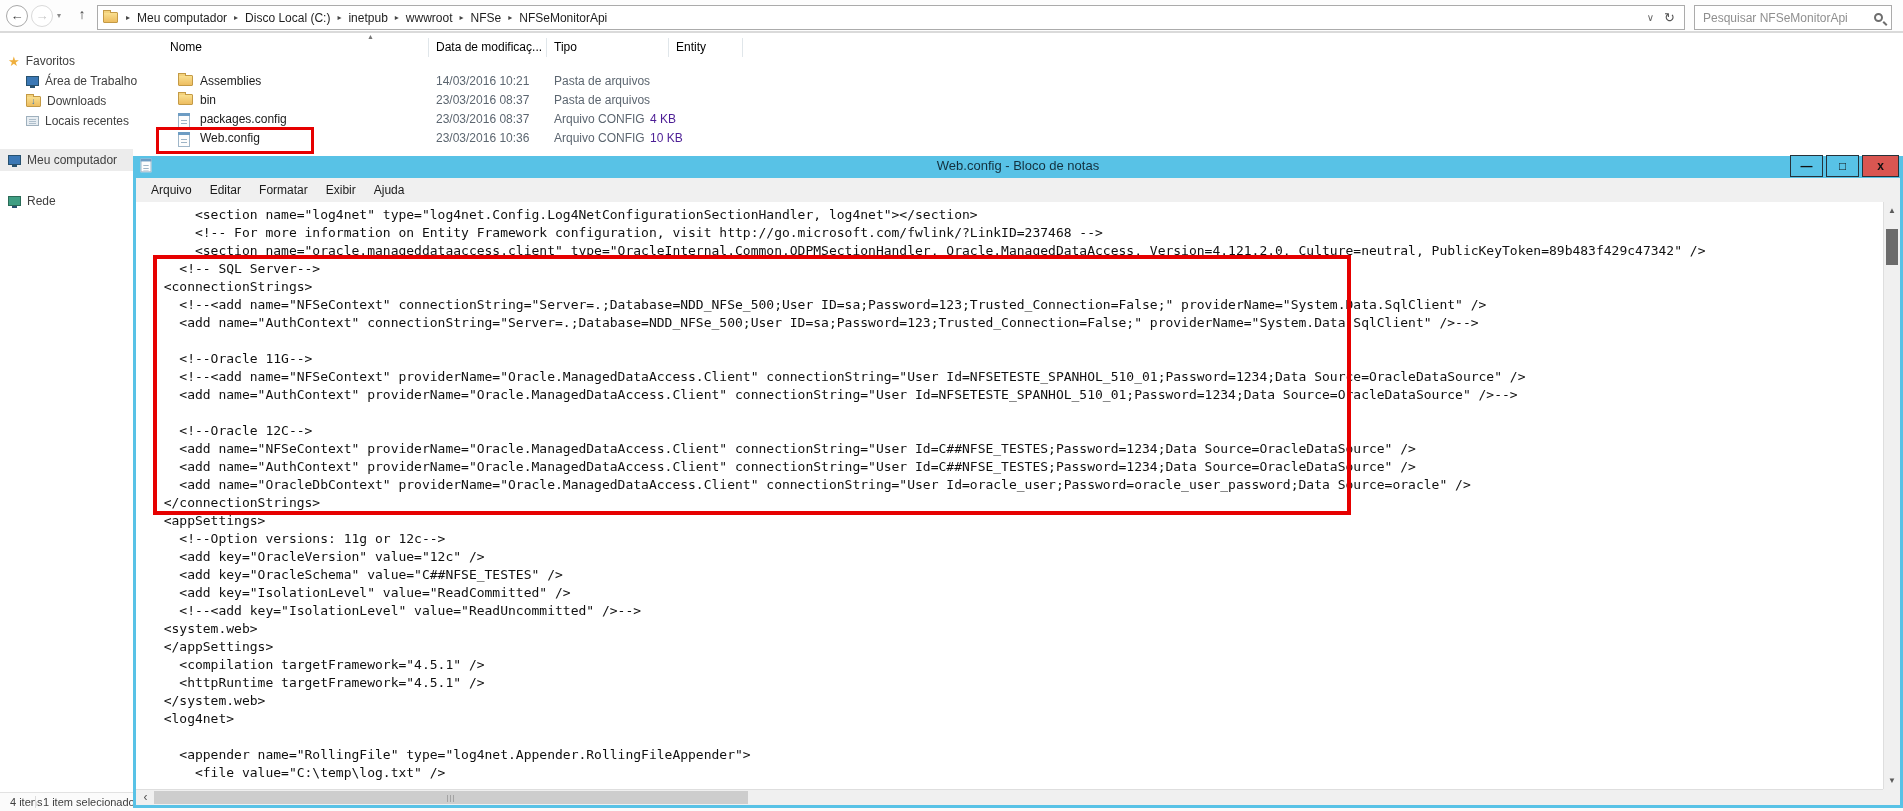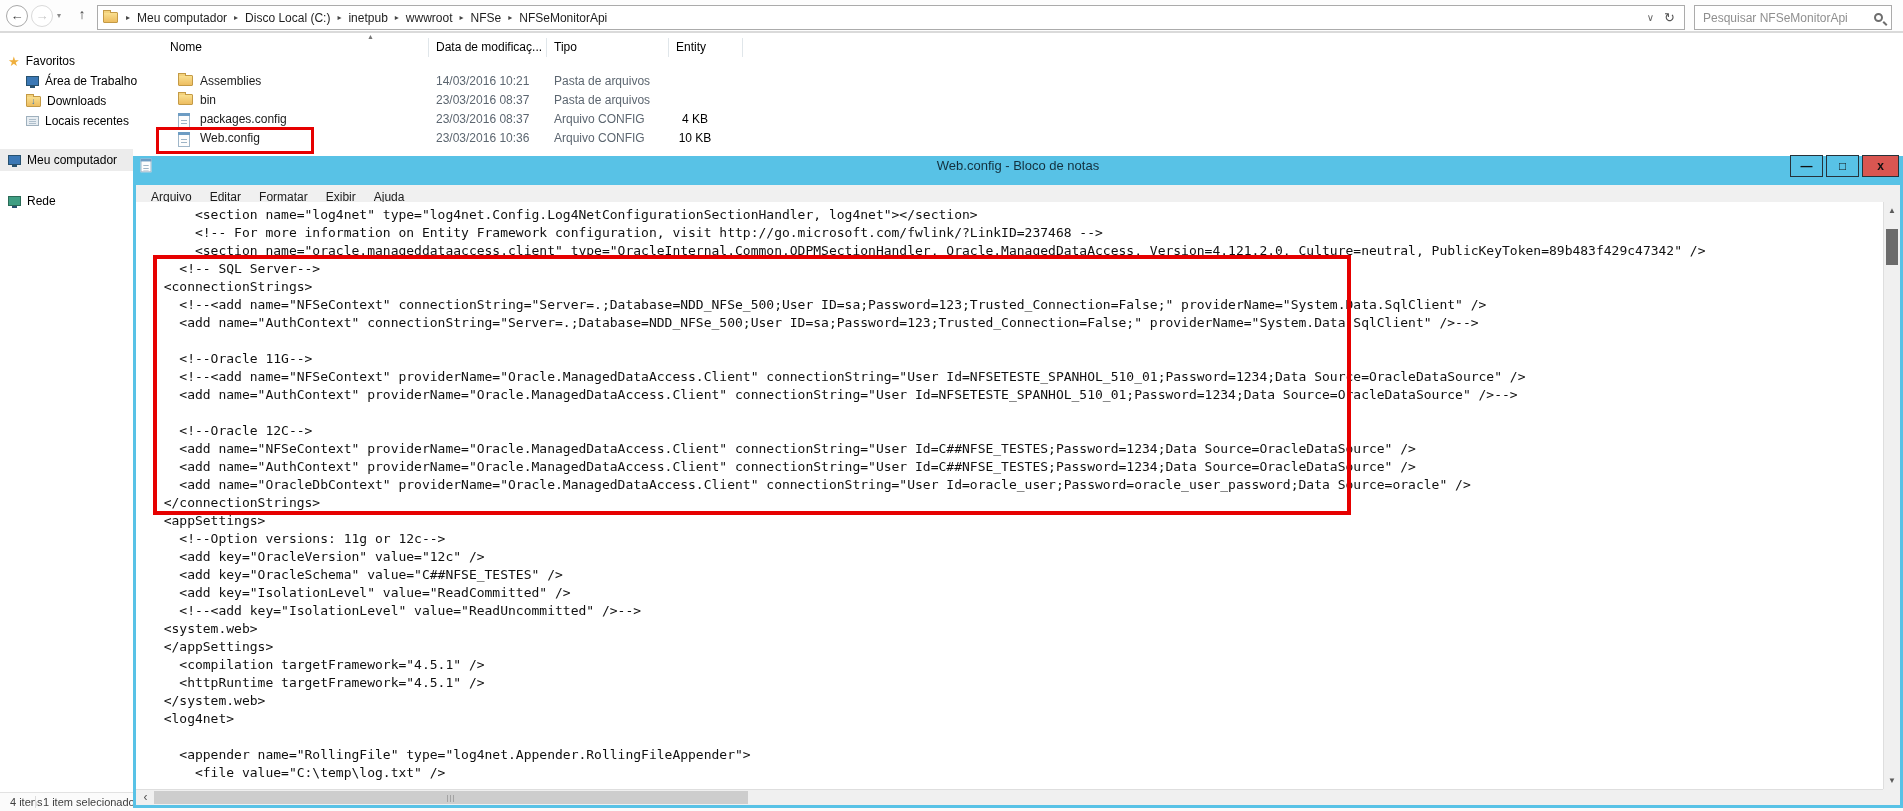--- a/index.html
+++ b/index.html
@@ -21,21 +21,21 @@
   .crumb-sep { font-size:8px; color:#444; padding:0 2px; }
   .addr-right { margin-left:auto; display:flex; align-items:center; }
   .addr-dd { font-size:10px; color:#666; padding:0 10px; }
   .addr-refresh { font-size:13px; color:#555; padding-right:9px; }
 
   .searchbox { position:absolute; left:1694px; top:5px; width:198px; height:25px; border:1px solid #ababab; background:#fff; display:flex; align-items:center; padding:0 8px; font-size:12px; color:#8f8f8f; }
   .mag { margin-left:auto; width:9px; height:9px; border:2px solid #6e6e6e; border-radius:50%; position:relative; }
   .mag::after { content:""; position:absolute; width:2px; height:5px; background:#6e6e6e; transform:rotate(-45deg); left:8px; top:6px; }
 
   
-  .sidebar { position:absolute; left:0; top:35px; width:133px; bottom:19px; background:#fff; font-size:12px; color:#000000; }
+  .sidebar { position:absolute; left:0; top:35px; width:133px; bottom:19px; background:#fff; font-size:12px; color:#404040; }
   .sb-row { position:absolute; height:20px; display:flex; align-items:center; white-space:nowrap; }
   .sb-sel { position:absolute; left:0; top:114px; width:133px; height:22px; background:#ececec; }
   .sb-ic { display:inline-block; margin-right:6px; }
 
   .icon-star::before { content:"★"; color:#efaf3d; font-size:13px; }
   .mon { display:inline-block; width:13px; height:10px; background:#3b78b5; border:1px solid #27516f; position:relative; }
   .mon::after { content:""; position:absolute; left:3px; bottom:-3px; width:5px; height:2px; background:#27516f; }
   .mon.teal { background:#3f9e83; border-color:#2a6b57; }
   .folder-glyph { display:inline-block; width:15px; height:11px; background:linear-gradient(#f9df8f,#edbd60); border:1px solid #c49a45; border-radius:1px; position:relative; }
   .folder-glyph::before { content:""; position:absolute; top:-3px; left:-1px; width:6px; height:2px; background:#f3d27c; border:1px solid #c49a45; border-bottom:none; }
@@ -50,30 +50,30 @@
   .hdr { position:absolute; top:40px; font-size:12px; color:#000000; white-space:nowrap; }
   .hdr-nome { left:170px; } .hdr-data { left:436px; } .hdr-tipo { left:554px; } .hdr-tam { left:676px; }
   .hdr-sep { position:absolute; top:38px; width:1px; height:19px; background:#e0e6ea; }
   .sort-arrow { position:absolute; left:367px; top:33px; font-size:7px; color:#777; }
   .rows { position:absolute; left:150px; top:72px; width:600px; }
   .frow { position:relative; height:19px; font-size:12px; }
   .fi { position:absolute; left:28px; top:3px; }
   .fname { position:absolute; left:50px; top:2px; color:#1a1a1a; white-space:nowrap; }
   .fdate { position:absolute; left:286px; top:2px; color:#5c6670; white-space:nowrap; }
   .ftype { position:absolute; left:404px; top:2px; color:#5c6670; white-space:nowrap; }
-  .fsize { position:absolute; left:500px; top:2px; width:90px; text-align:center; color:#000000; white-space:nowrap; }
+  .fsize { position:absolute; left:500px; top:2px; width:90px; text-align:left; color:#4c1d95; white-space:nowrap; }
 
   .statusbar { position:absolute; left:0; bottom:0; width:100%; height:19px; background:#fbfbfb; border-top:1px solid #e2e2e2; font-size:11px; color:#3f3f3f; }
   .st-count { position:absolute; left:10px; top:3px; }
   .st-sep { position:absolute; left:35px; top:3px; width:1px; height:12px; background:#dcdcdc; }
   .st-selected { position:absolute; left:43px; top:3px; white-space:nowrap; }
 
   
   .notepad { position:absolute; left:133px; top:156px; width:1770px; height:652px; background:#fff; border:3px solid #58c2e6; border-top:none; z-index:10; }
-  .np-titlebar { position:relative; height:29px; background:#58c2e6; }
+  .np-titlebar { position:relative; height:22px; background:#58c2e6; }
   .np-icon { position:absolute; left:4px; top:2px; transform:scale(0.9); }
   .np-title { position:absolute; left:0; right:0; top:2px; text-align:center; font-size:13px; color:#13303d; }
   .np-btns { position:absolute; right:1px; top:-1px; display:flex; }
   .np-btn { width:33px; height:22px; border:1px solid #26323a; background:#58c2e6; margin-left:3px; display:flex; align-items:center; justify-content:center; font-weight:bold; font-size:12px; color:#111; }
   .np-btn.np-close { width:37px; background:#d95651; }
   .np-menubar { height:25px; background:#f0f0f0; border-bottom:1px solid #e6e6e6; display:flex; align-items:center; padding-left:6px; font-size:12px; color:#1a1a1a; }
   .menu-item { padding:0 9px; }
   .np-body { position:absolute; left:0; top:46px; right:17px; bottom:16px; background:#fff; overflow:hidden;
              font-family:"DejaVu Sans Mono", monospace; font-size:13px; color:#101010; padding:4px 0 0 12px; }
   .code-line { height:18px; line-height:18px; white-space:pre; }

